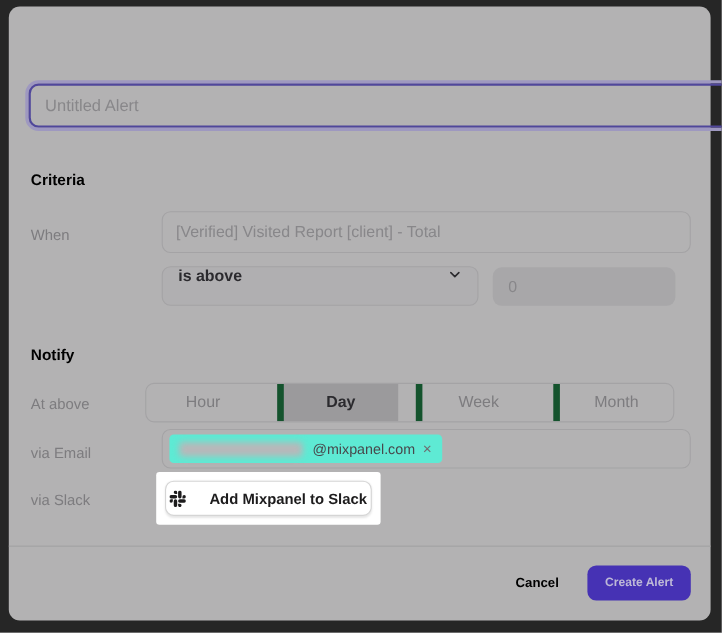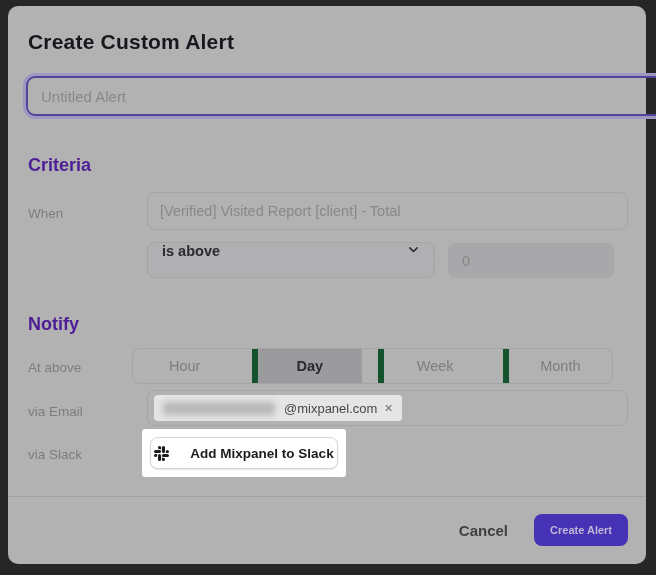--- a/index.html
+++ b/index.html
@@ -36,23 +36,23 @@
     padding: 12px 13px;
     font-family: inherit;
     font-size: 15px;
     color: #3a393c;
     outline: none;
   }
   .name-input::placeholder { color: #88878a; opacity: 1; }
   .section-heading {
     position: absolute;
     left: 20px;
-    font-size: 18px;
+    font-size: 14px;
     font-weight: bold;
-    color: #4c1d95;
+    color: #000000;
   }
   .heading-criteria { top: 149px; }
   .heading-notify { top: 308px; }
   .row-label {
     position: absolute;
     left: 20px;
     font-size: 13.5px;
     color: #7d7c7f;
   }
   .label-when { top: 200px; }
@@ -136,21 +136,21 @@
     border: 1px solid #a4a3a5;
     border-radius: 8px;
     display: flex;
     align-items: center;
     padding: 0 6px;
   }
   .email-chip {
     display: flex;
     align-items: center;
     height: 26px;
-    background: #e5e5e5;
+    background: #5eead4;
     border-radius: 4px;
     padding: 0 9px;
     justify-content: flex-end;
   }
   .redacted {
     width: 112px; height: 13px;
     background: #b8b7b9;
     border-radius: 3px;
     filter: blur(3px);
     margin-right: 9px;
@@ -206,23 +206,23 @@
     right: 18px; top: 508px;
     height: 32px;
     display: flex;
     align-items: center;
     gap: 26px;
   }
   .cancel-button {
     background: none;
     border: none;
     font-family: inherit;
-    font-size: 15px;
-    font-weight: 600;
-    color: #404040;
+    font-size: 12px;
+    font-weight: 600;
+    color: #000000;
     cursor: pointer;
   }
   .submit-button {
     height: 32px;
     padding: 0 16px;
     background: #4632b4;
     border: none;
     border-radius: 8px;
     font-family: inherit;
     font-size: 11px;
@@ -230,21 +230,20 @@
     color: #bdb8d7;
     cursor: pointer;
   }
   .chevron-icon { display: block; }
 </style>
 </head>
 <body>
 
 <div class="modal">
 
-  <div class="title">Create Custom Alert</div>
 
   <input class="name-input" type="text" placeholder="Untitled Alert" style="">
 
   <div class="section-heading heading-criteria">Criteria</div>
 
   <div class="row-label label-when">When</div>
 
   <input class="event-input" type="text" value="[Verified] Visited Report [client] - Total" style="">
 
   <div class="operator-select">

